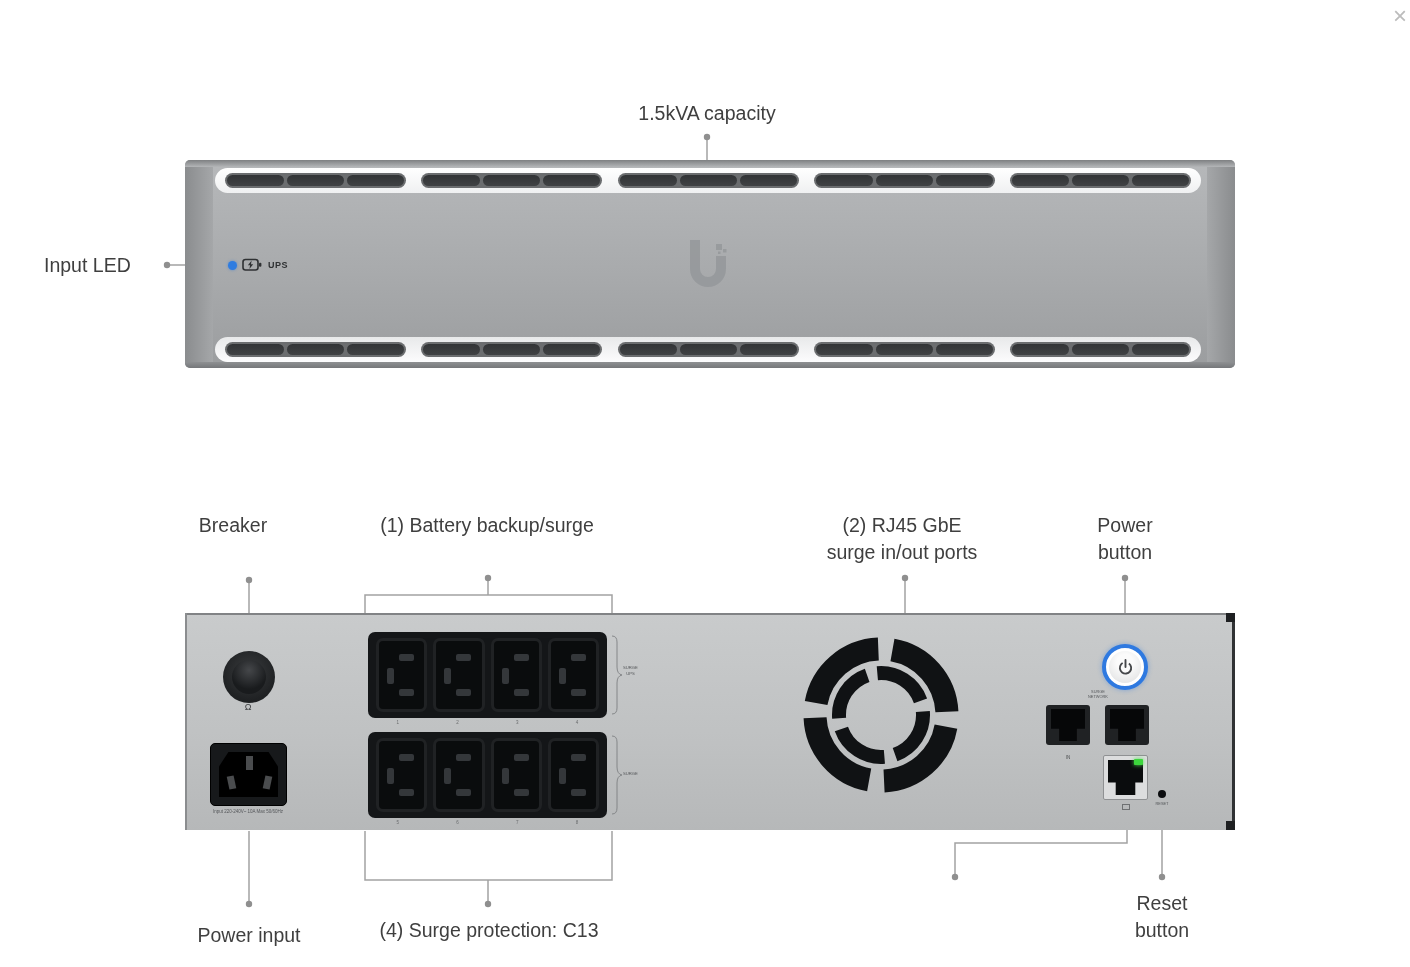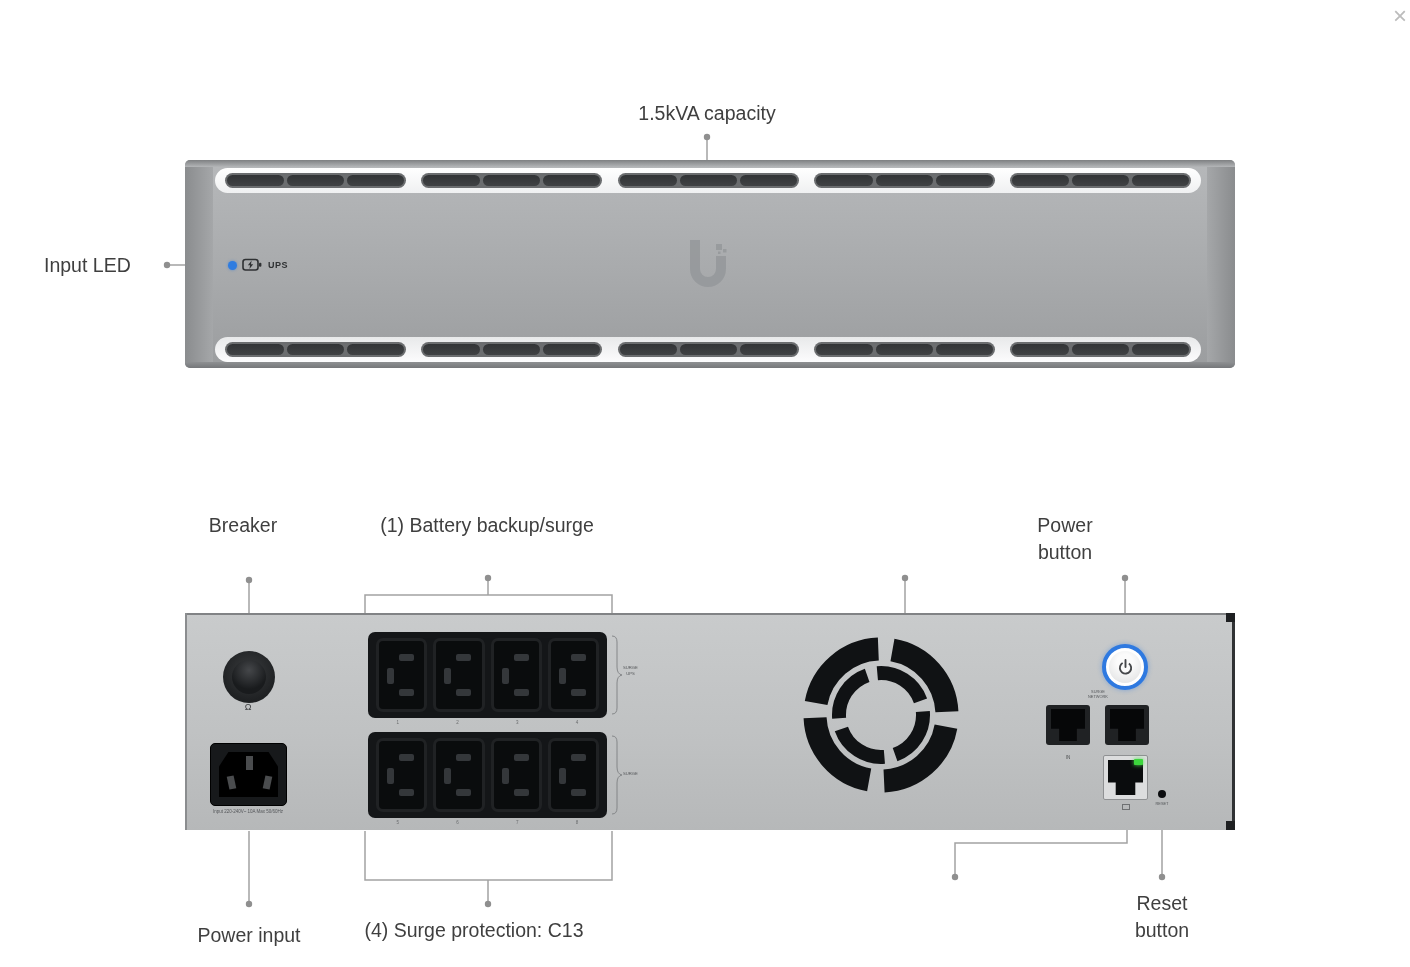--- a/index.html
+++ b/index.html
@@ -124,30 +124,34 @@
     <path d="M365,831 V880 H612 V831 M488,880 V902"></path>
       <circle cx="488" cy="904" r="3.2"></circle>
     <path d="M1127,808 V843 H955 V875"></path>
       <circle cx="955" cy="877" r="3.2"></circle>
     <path d="M1162,811 V875"></path>
       <circle cx="1162" cy="877" r="3.2"></circle>
   </svg>
 
   <div class="callout cc" style="left:707px;top:100px">1.5kVA capacity</div>
   <div class="callout" style="left:44px;top:252px">Input LED</div>
-  <div class="callout cc" style="left:243px;top:512px">Breaker</div>
+  <div class="callout cc" style="left:233px;top:512px">Breaker</div>
   <div class="callout cc" style="left:487px;top:512px">
     <div>(1) Battery backup/surge</div>
   </div>
-  <div class="callout cc" style="left:1065px;top:512px">
+  <div class="callout cc" style="left:902px;top:512px">
+    <div>(2) RJ45 GbE</div>
+    <div>surge in/out ports</div>
+  </div>
+  <div class="callout cc" style="left:1125px;top:512px">
     <div>Power</div>
     <div>button</div>
   </div>
   <div class="callout cc" style="left:249px;top:922px">Power input</div>
-  <div class="callout cc" style="left:474px;top:917px">(4) Surge protection: C13</div>
+  <div class="callout cc" style="left:489px;top:917px">(4) Surge protection: C13</div>
   <div class="callout cc" style="left:1162px;top:890px">
     <div>Reset</div>
     <div>button</div>
   </div>
 
   <div class="front">
     <div class="capL"></div>
     <div class="capR"></div>
     <div class="topedge"></div>
     <div class="band top">

